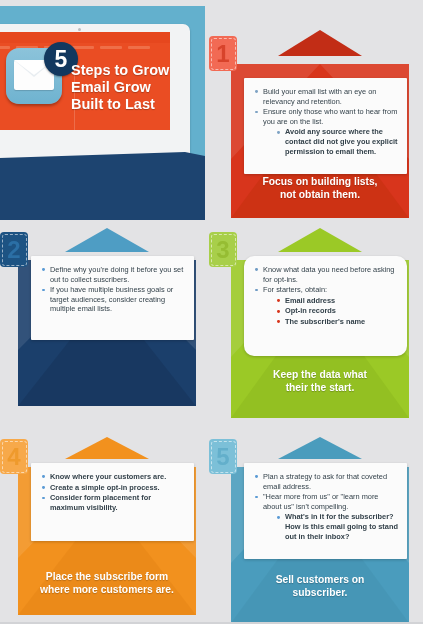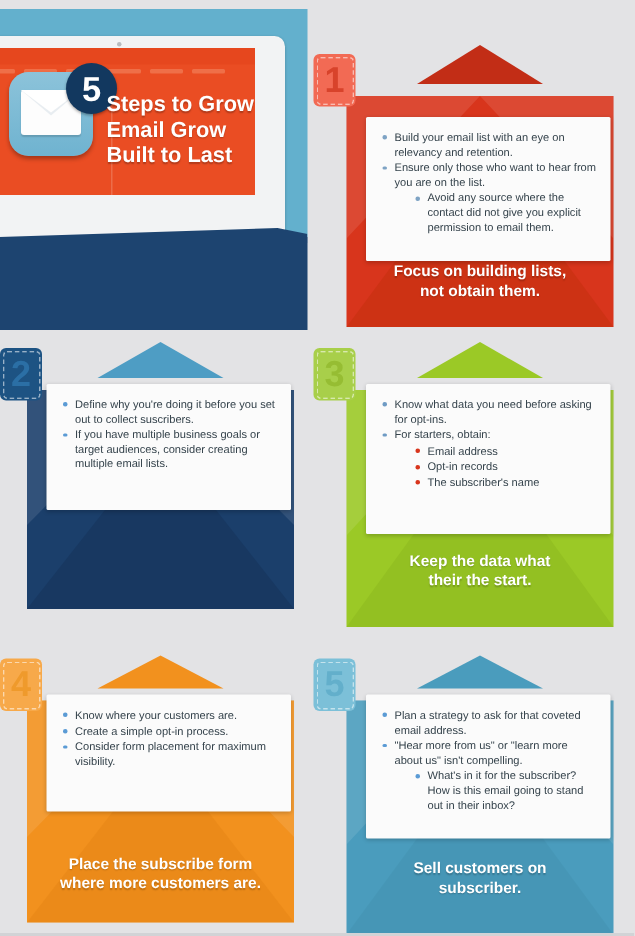--- a/index.html
+++ b/index.html
@@ -54,21 +54,21 @@
   .env-flap{position:absolute;left:50%;transform:translateX(-50%);top:0;width:0;height:0;
      border-left:42px solid transparent;border-right:42px solid transparent;}
   
   .env-body{position:absolute;left:0;width:178px;overflow:hidden;}
   
   .letter{position:absolute;left:13px;width:163px;background:#fbfbfb;
      box-shadow:0 1px 3px rgba(0,0,0,.2);border-radius:1px;}
   .letter ul{margin:0;padding:0;list-style:none;}
   .letter li{position:relative;padding-left:8px;margin-bottom:1px;color:#34424b;font-size:7.4px;line-height:9.6px;}
   .letter li:before{content:"";position:absolute;left:0;top:3.6px;width:2.6px;height:2.6px;border-radius:50%;}
-  .letter li.sub{padding-left:8px;margin-left:22px;}
+  .letter li.sub{padding-left:8px;margin-left:22px;font-weight:bold;}
   .tagline{position:absolute;left:0;width:178px;text-align:center;color:#fff;font-size:10.3px;
      font-weight:bold;line-height:13px;text-shadow:0 1px 1px rgba(0,0,0,.22);}
   .badge{position:absolute;width:28px;height:35px;border-radius:4px;text-align:center;
      font-size:24px;font-weight:bold;line-height:35px;}
   .badge:after{content:"";position:absolute;left:1.5px;top:1.5px;right:1.5px;bottom:1.5px;
      border:1px dashed rgba(255,255,255,.55);border-radius:3px;}
   .badge span{position:relative;z-index:2;}
 
   
   .foot-line{position:absolute;left:0;bottom:0;width:423px;height:2px;background:#d2d3d6;}
@@ -149,21 +149,21 @@
         </div>
         <div class="badge" style="left: -18px; top: 4px; background: rgb(29, 83, 131); color: rgb(43, 111, 165);"><span>2</span></div>
       </div>
       <div class="card c3" style="left: 231px; top: 228px; height: 190px;">
         <div class="env-flap" style="border-bottom: 24px solid rgb(155, 201, 38);"></div>
         <div class="env-body" style="top: 32px; height: 158px; background: rgb(155, 201, 38);">
           <div style="position: absolute; left: 0px; top: 0px; width: 0px; height: 0px; border-left: 89px solid rgba(255, 255, 255, 0.1); border-bottom: 97.96px solid transparent;"></div>
           <div style="position: absolute; right: 0px; top: 0px; width: 0px; height: 0px; border-right: 89px solid rgba(255, 255, 255, 0.1); border-bottom: 97.96px solid transparent;"></div>
           <div style="position: absolute; left: 0px; bottom: 0px; width: 0px; height: 0px; border-left: 89px solid transparent; border-right: 89px solid transparent; border-bottom: 123.24px solid rgb(140, 184, 31); opacity: 0.55;"></div>
         </div>
-        <div class="letter" style="top: 28px; min-height: 100px; padding: 9px 9px 9px 11px; box-sizing: border-box;">
+        <div class="letter" style="top: 28px; min-height: 100px; padding: 9px 9px 9px 11px; box-sizing: border-box; border-radius: 10px;">
           <ul>
             <li style="--bc: #6f9bc4;"><span style="position: absolute; left: 0px; top: 3.4px; width: 2.8px; height: 2.8px; border-radius: 50%; background: rgb(111, 155, 196);"></span>Know what data you need before asking for opt-ins.</li>
             <li style="--bc: #6f9bc4;"><span style="position: absolute; left: 0px; top: 3.4px; width: 2.8px; height: 2.8px; border-radius: 50%; background: rgb(111, 155, 196);"></span>For starters, obtain:</li>
             <li class="sub" style="--bc: #d8351c;"><span style="position: absolute; left: 0px; top: 3.4px; width: 2.8px; height: 2.8px; border-radius: 50%; background: rgb(216, 53, 28);"></span>Email address</li>
             <li class="sub" style="--bc: #d8351c;"><span style="position: absolute; left: 0px; top: 3.4px; width: 2.8px; height: 2.8px; border-radius: 50%; background: rgb(216, 53, 28);"></span>Opt-in records</li>
             <li class="sub" style="--bc: #d8351c;"><span style="position: absolute; left: 0px; top: 3.4px; width: 2.8px; height: 2.8px; border-radius: 50%; background: rgb(216, 53, 28);"></span>The subscriber's name</li>
           </ul>
         </div>
         <div class="tagline" style="top: 140px;">
           <div>Keep the data what</div>
@@ -171,21 +171,21 @@
         </div>
         <div class="badge" style="left: -22px; top: 4px; background: rgb(168, 207, 74); color: rgb(150, 189, 51);"><span>3</span></div>
       </div>
       <div class="card c4" style="left: 18px; top: 437px; height: 178px;">
         <div class="env-flap" style="border-bottom: 22px solid rgb(242, 145, 30);"></div>
         <div class="env-body" style="top: 30px; height: 148px; background: rgb(242, 145, 30);">
           <div style="position: absolute; left: 0px; top: 0px; width: 0px; height: 0px; border-left: 89px solid rgba(255, 255, 255, 0.1); border-bottom: 91.76px solid transparent;"></div>
           <div style="position: absolute; right: 0px; top: 0px; width: 0px; height: 0px; border-right: 89px solid rgba(255, 255, 255, 0.1); border-bottom: 91.76px solid transparent;"></div>
           <div style="position: absolute; left: 0px; bottom: 0px; width: 0px; height: 0px; border-left: 89px solid transparent; border-right: 89px solid transparent; border-bottom: 115.44px solid rgb(229, 133, 21); opacity: 0.55;"></div>
         </div>
-        <div class="letter" style="top: 26px; min-height: 78px; padding: 9px 9px 9px 11px; box-sizing: border-box;">
+        <div class="letter" style="top: 26px; min-height: 78px; padding: 9px 9px 9px 11px; box-sizing: border-box; font-weight: bold;">
           <ul>
             <li style="--bc: #5b9bd5;"><span style="position: absolute; left: 0px; top: 3.4px; width: 2.8px; height: 2.8px; border-radius: 50%; background: rgb(91, 155, 213);"></span>Know where your customers are.</li>
             <li style="--bc: #5b9bd5;"><span style="position: absolute; left: 0px; top: 3.4px; width: 2.8px; height: 2.8px; border-radius: 50%; background: rgb(91, 155, 213);"></span>Create a simple opt-in process.</li>
             <li style="--bc: #5b9bd5;"><span style="position: absolute; left: 0px; top: 3.4px; width: 2.8px; height: 2.8px; border-radius: 50%; background: rgb(91, 155, 213);"></span>Consider form placement for maximum visibility.</li>
           </ul>
         </div>
         <div class="tagline" style="top: 133px;">
           <div>Place the subscribe form</div>
           <div>where more customers are.</div>
         </div>

